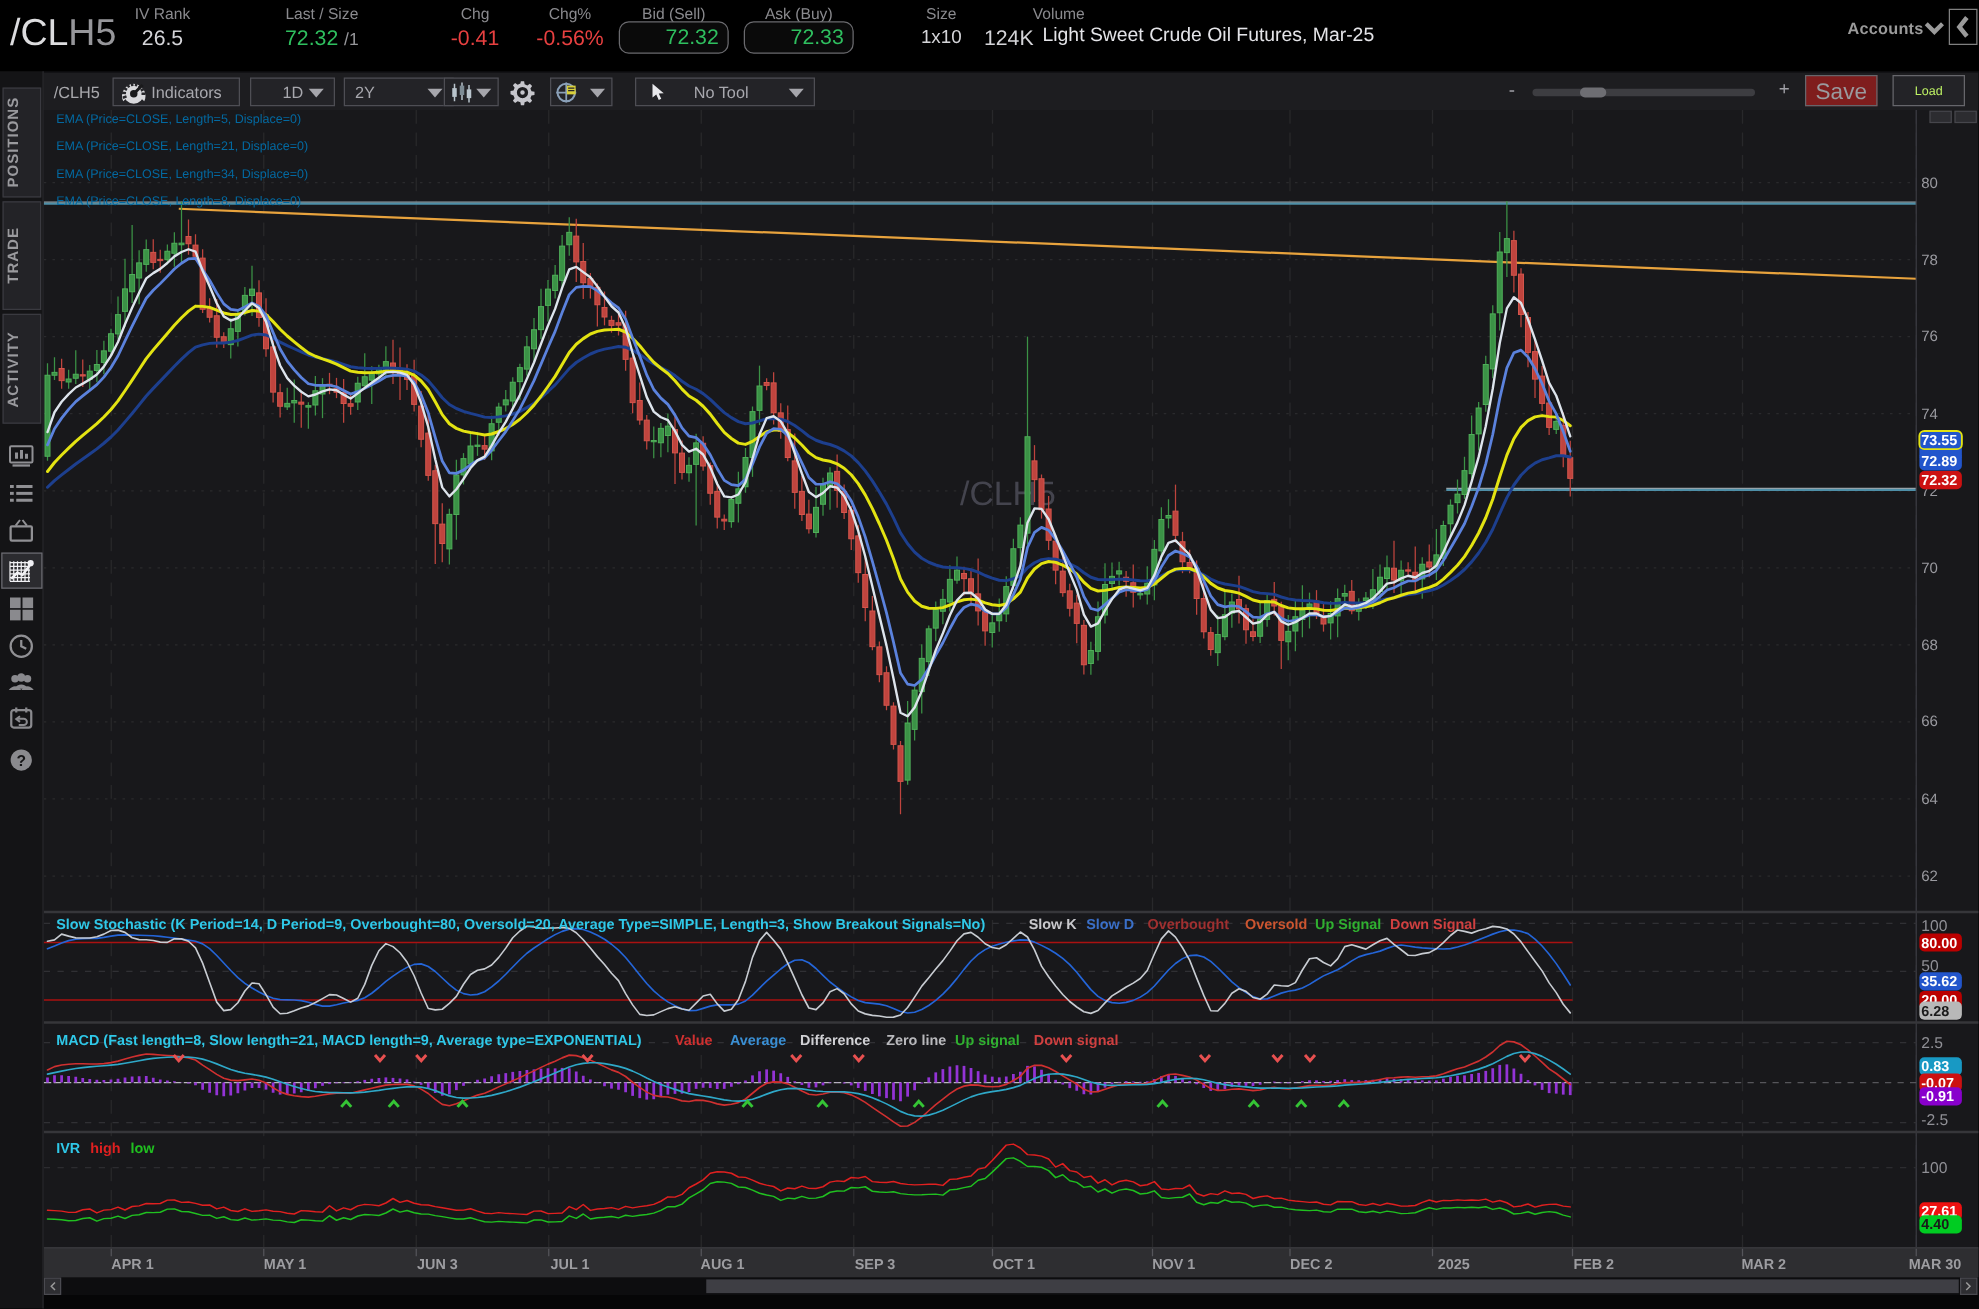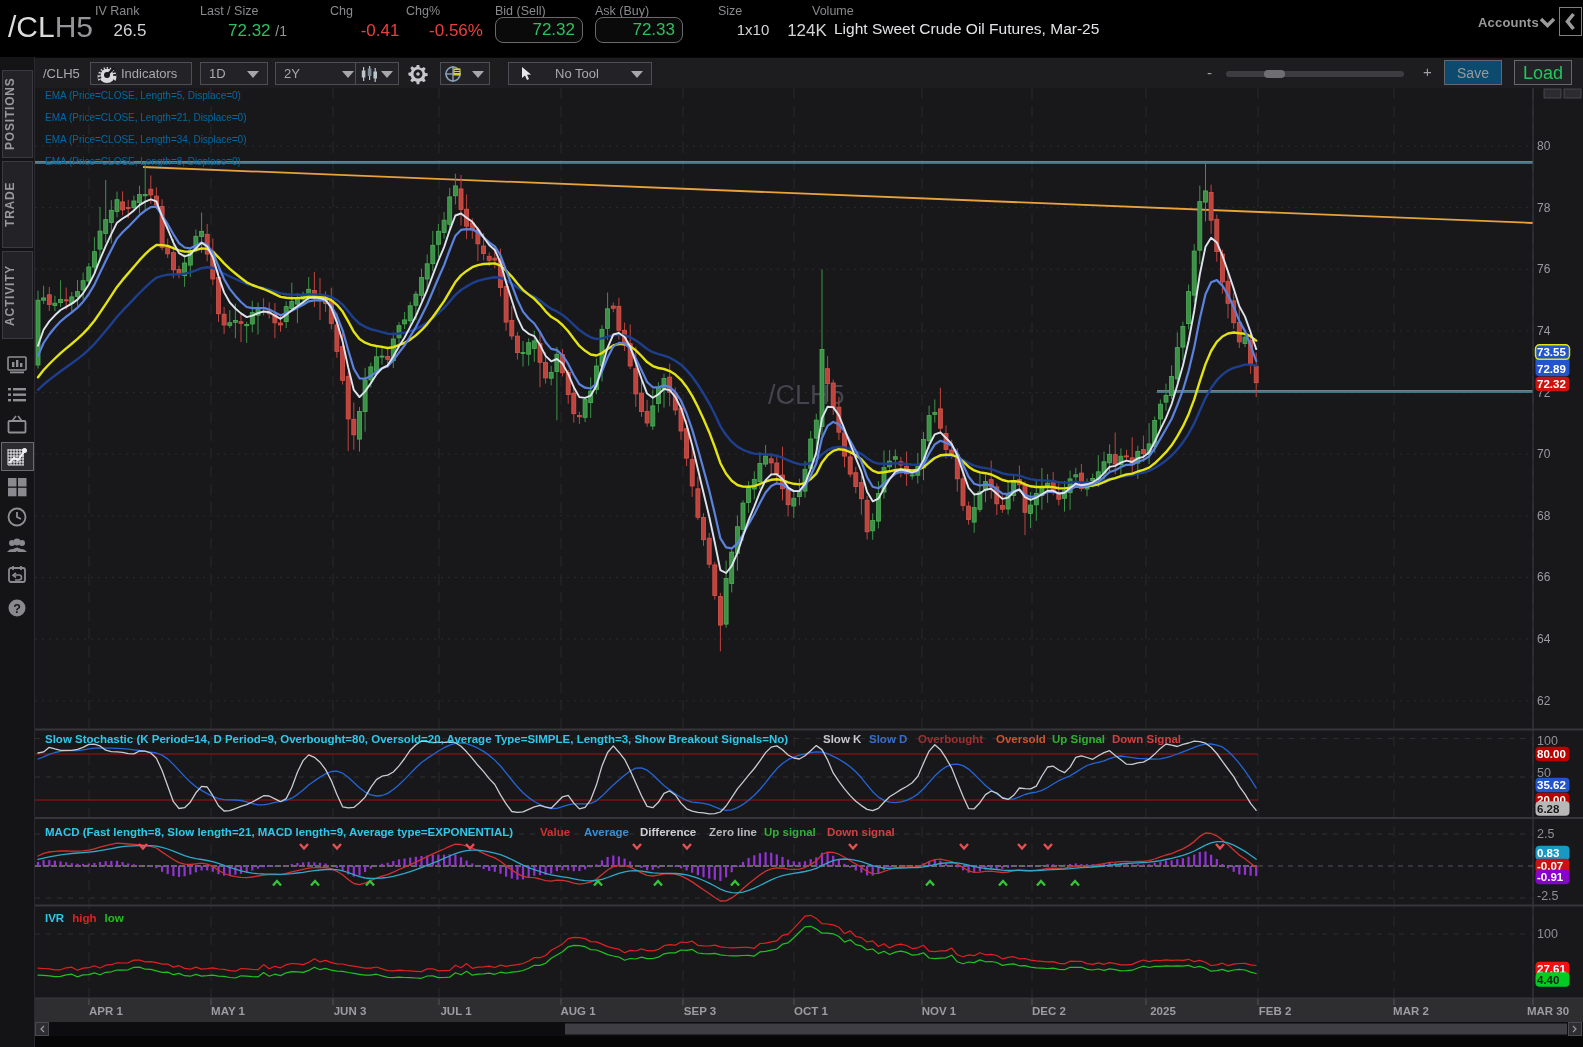--- a/index.html
+++ b/index.html
@@ -1,19 +1,19 @@
 <!DOCTYPE html>
 <html><head><meta charset="utf-8">
 <style>
 *{margin:0;padding:0;box-sizing:border-box}
 html,body{width:1583px;height:1047px;background:#000;font-family:"Liberation Sans",sans-serif;overflow:hidden;position:relative}
 .abs{position:absolute}
 
 #hdr{position:absolute;left:0;top:0;width:1583px;height:57px;background:#000}
-.hlbl{position:absolute;top:4px;font-size:12.5px;color:#8a8a8e;text-align:left}
+.hlbl{position:absolute;top:4px;font-size:12.5px;color:#8a8a8e;text-align:center}
 .hval{position:absolute;top:21px;font-size:17px;color:#d4d4d8;text-align:center}
 .grn{color:#2fbf5f}.red{color:#e84040}
 .box{position:absolute;top:17px;height:26px;border:1px solid #6a6a6e;border-radius:8px;background:#0a0a0a}
 .boxv{position:absolute;top:20px;font-size:17px;color:#2fbf5f;text-align:right}
 
 #tbar{position:absolute;left:35px;top:57px;width:1548px;height:31px;background:#1d1d20;border-top:1px solid #09090a}
 .tbtn{position:absolute;top:4px;height:23px;background:#232327;border:1px solid #4e4e54;color:#a8a8ae;font-size:13px;line-height:21px}
 .caret{display:inline-block;width:0;height:0;border-left:6px solid transparent;border-right:6px solid transparent;border-top:7px solid #a6a6ac;vertical-align:middle;margin-left:6px}
 
 #sbar{position:absolute;left:0;top:57px;width:35px;height:990px;background:#141416;border-right:1px solid #2a2a2e}
@@ -64,21 +64,21 @@
         <line x1="7.4" y1="6.9" x2="5.7" y2="4.4" stroke="#26262a" stroke-width="2"></line>
         <line x1="9.9" y1="5.9" x2="9.4" y2="2.8" stroke="#26262a" stroke-width="2"></line>
         <line x1="12.6" y1="6.0" x2="13.4" y2="3.0" stroke="#26262a" stroke-width="2"></line>
         <line x1="15.0" y1="7.3" x2="17.0" y2="4.9" stroke="#26262a" stroke-width="2"></line>
         <line x1="16.6" y1="9.4" x2="19.4" y2="8.1" stroke="#26262a" stroke-width="2"></line>
         <line x1="17.2" y1="12.0" x2="20.3" y2="12.0" stroke="#26262a" stroke-width="2"></line>
         <line x1="11" y1="12" x2="18" y2="5" stroke="#1a1a1c" stroke-width="2.4"></line>
         <circle cx="11" cy="12" r="3" fill="#1a1a1c"></circle>
       </svg>
   </div>
-  <div class="tbtn" style="left:165px;width:68px;padding-left:8px">1D<span class="caret" style="float:right;margin:8px 8px 0 0"></span></div>
+  <div class="tbtn" style="left:165px;width:68px;padding-left:25px">1D<span class="caret" style="float:right;margin:8px 8px 0 0"></span></div>
   <div class="tbtn" style="left:240px;width:88px;padding-left:8px">2Y<span class="caret" style="float:right;margin:8px 8px 0 0"></span></div>
   <div class="tbtn" style="left:320px;width:44px">
     <svg class="abs" style="left:3px;top:2px" width="20" height="18" viewBox="0 0 20 18">
         <line x1="4.6" y1="2" x2="4.6" y2="16" stroke="#b9c4cc" stroke-width="1.2"></line>
         <rect x="2.8" y="5.5" width="3.6" height="7" fill="#b9c4cc"></rect>
         <line x1="10.6" y1="1" x2="10.6" y2="15" stroke="#b9c4cc" stroke-width="1.2"></line>
         <rect x="8.8" y="3.5" width="3.6" height="7.5" fill="#7d8b94"></rect>
         <line x1="16.2" y1="3" x2="16.2" y2="17" stroke="#b9c4cc" stroke-width="1.2"></line>
         <rect x="14.4" y="6.5" width="3.6" height="7" fill="#b9c4cc"></rect>
       </svg>
@@ -102,22 +102,22 @@
     </div>
   <div class="tbtn" style="left:473px;width:144px;padding-left:46px">No Tool<span class="caret" style="float:right;margin:8px 8px 0 0"></span>
     <svg class="abs" style="left:10px;top:3px" width="15" height="16" viewBox="0 0 15 16">
         <path d="M3,1 L3,12 L6,9.5 L8,14 L10,13 L8,8.8 L12,8.5 Z" fill="#e8e8ec"></path>
       </svg>
   </div>
   <div class="abs" style="left:1172px;top:6px;color:#a0a0a6;font-size:15px">-</div>
   <div class="abs" style="left:1191px;top:13px;width:178px;height:6px;background:#3d3d41;border-radius:3px"></div>
   <div class="abs" style="left:1229px;top:12px;width:21px;height:8px;background:#6e6e73;border-radius:4px"></div>
   <div class="abs" style="left:1388px;top:5px;color:#a0a0a6;font-size:15px">+</div>
-  <div class="abs" style="left:1409px;top:2px;width:58px;height:25px;border:1px solid #66666b;background:#0c4a6e;color:#9a9a9e;font-size:14px;line-height:25px;text-align:center">Save</div>
-  <div class="abs" style="left:1479px;top:2px;width:58px;height:25px;border:1px solid #66666b;background:#232327;color:#22c55e;font-size:18px;line-height:25px;text-align:center">Load</div>
+  <div class="abs" style="left:1409px;top:2px;width:58px;height:25px;border:1px solid #66666b;background:#7f1d1d;color:#9a9a9e;font-size:18px;line-height:25px;text-align:center">Save</div>
+  <div class="abs" style="left:1479px;top:2px;width:58px;height:25px;border:1px solid #66666b;background:#232327;color:#bef264;font-size:10px;line-height:25px;text-align:center">Load</div>
 </div>
 
 <div id="sbar">
   <div class="vtab" style="top:13px;height:88px">POSITIONS</div>
   <div class="vtab" style="top:104px;height:87px">TRADE</div>
   <div class="vtab" style="top:194px;height:88px">ACTIVITY</div>
   <svg class="sic" style="top:297px" viewBox="0 0 22 22">
       <rect x="2" y="3" width="18" height="13" rx="1" fill="none" stroke="#909094" stroke-width="1.6"></rect>
       <rect x="6" y="8" width="2.4" height="5" fill="#909094"></rect>
       <rect x="10" y="6" width="2.4" height="7" fill="#909094"></rect>

